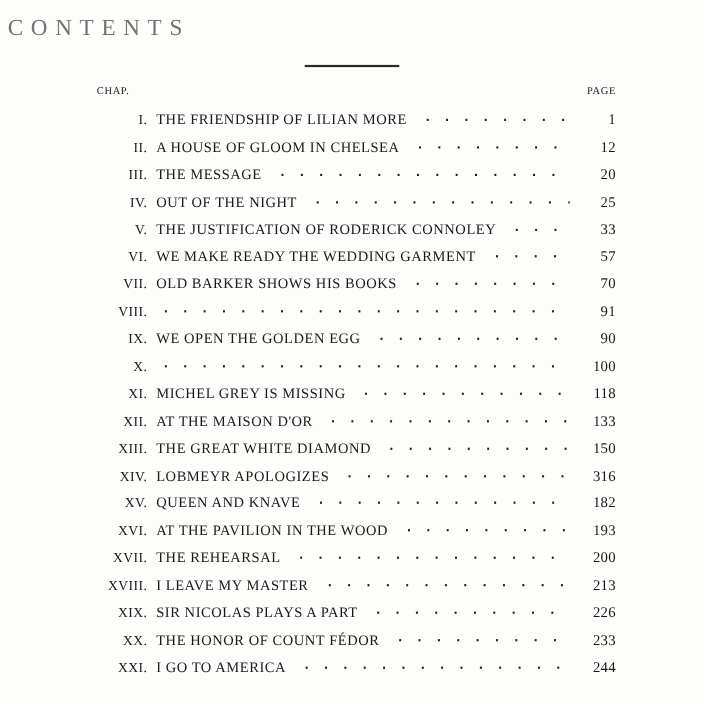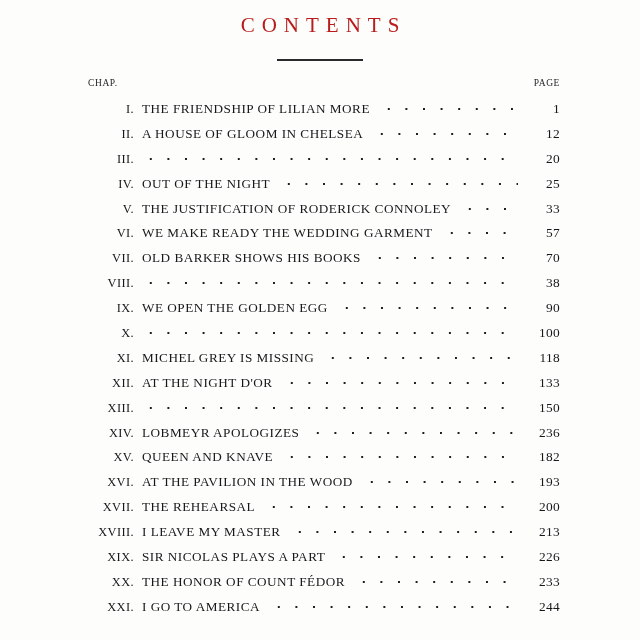--- a/index.html
+++ b/index.html
@@ -15,25 +15,25 @@
     overflow: hidden;
   }
   .page {
     position: relative;
     width: 640px;
     height: 640px;
     background: #fdfdfb;
     box-sizing: border-box;
   }
   .page-title {
-    text-align: center;
+    text-align: left;
     font-size: 21px;
     letter-spacing: 7px;
     text-indent: 7px;
-    color: #b91c1c;
+    color: #737373;
     margin: 0;
     padding-top: 13px;
     font-weight: normal;
     font-family: "Liberation Serif", "DejaVu Serif", serif;
   }
   .title-rule {
     width: 86px;
     height: 2px;
     background: #2a2a2c;
     margin: 21px auto 0 auto;
@@ -137,20 +137,21 @@
           <span class="pg">1</span>
         </div>
         <div class="row">
           <span class="num">II.</span>
           <span class="title">A HOUSE OF GLOOM IN CHELSEA</span>
           <span class="leader"></span>
           <span class="pg">12</span>
         </div>
         <div class="row">
           <span class="num">III.</span>
+          <span class="title">THE MESSAGE</span>
           <span class="leader"></span>
           <span class="pg">20</span>
         </div>
         <div class="row">
           <span class="num">IV.</span>
           <span class="title">OUT OF THE NIGHT</span>
           <span class="leader"></span>
           <span class="pg">25</span>
         </div>
         <div class="row">
@@ -167,55 +168,56 @@
         </div>
         <div class="row">
           <span class="num">VII.</span>
           <span class="title">OLD BARKER SHOWS HIS BOOKS</span>
           <span class="leader"></span>
           <span class="pg">70</span>
         </div>
         <div class="row">
           <span class="num">VIII.</span>
           <span class="leader"></span>
-          <span class="pg">38</span>
+          <span class="pg">91</span>
         </div>
         <div class="row">
           <span class="num">IX.</span>
           <span class="title">WE OPEN THE GOLDEN EGG</span>
           <span class="leader"></span>
           <span class="pg">90</span>
         </div>
         <div class="row">
           <span class="num">X.</span>
           <span class="leader"></span>
           <span class="pg">100</span>
         </div>
         <div class="row">
           <span class="num">XI.</span>
           <span class="title">MICHEL GREY IS MISSING</span>
           <span class="leader"></span>
           <span class="pg">118</span>
         </div>
         <div class="row">
           <span class="num">XII.</span>
-          <span class="title">AT THE NIGHT D'OR</span>
+          <span class="title">AT THE MAISON D'OR</span>
           <span class="leader"></span>
           <span class="pg">133</span>
         </div>
         <div class="row">
           <span class="num">XIII.</span>
+          <span class="title">THE GREAT WHITE DIAMOND</span>
           <span class="leader"></span>
           <span class="pg">150</span>
         </div>
         <div class="row">
           <span class="num">XIV.</span>
           <span class="title">LOBMEYR APOLOGIZES</span>
           <span class="leader"></span>
-          <span class="pg">236</span>
+          <span class="pg">316</span>
         </div>
         <div class="row">
           <span class="num">XV.</span>
           <span class="title">QUEEN AND KNAVE</span>
           <span class="leader"></span>
           <span class="pg">182</span>
         </div>
         <div class="row">
           <span class="num">XVI.</span>
           <span class="title">AT THE PAVILION IN THE WOOD</span>

